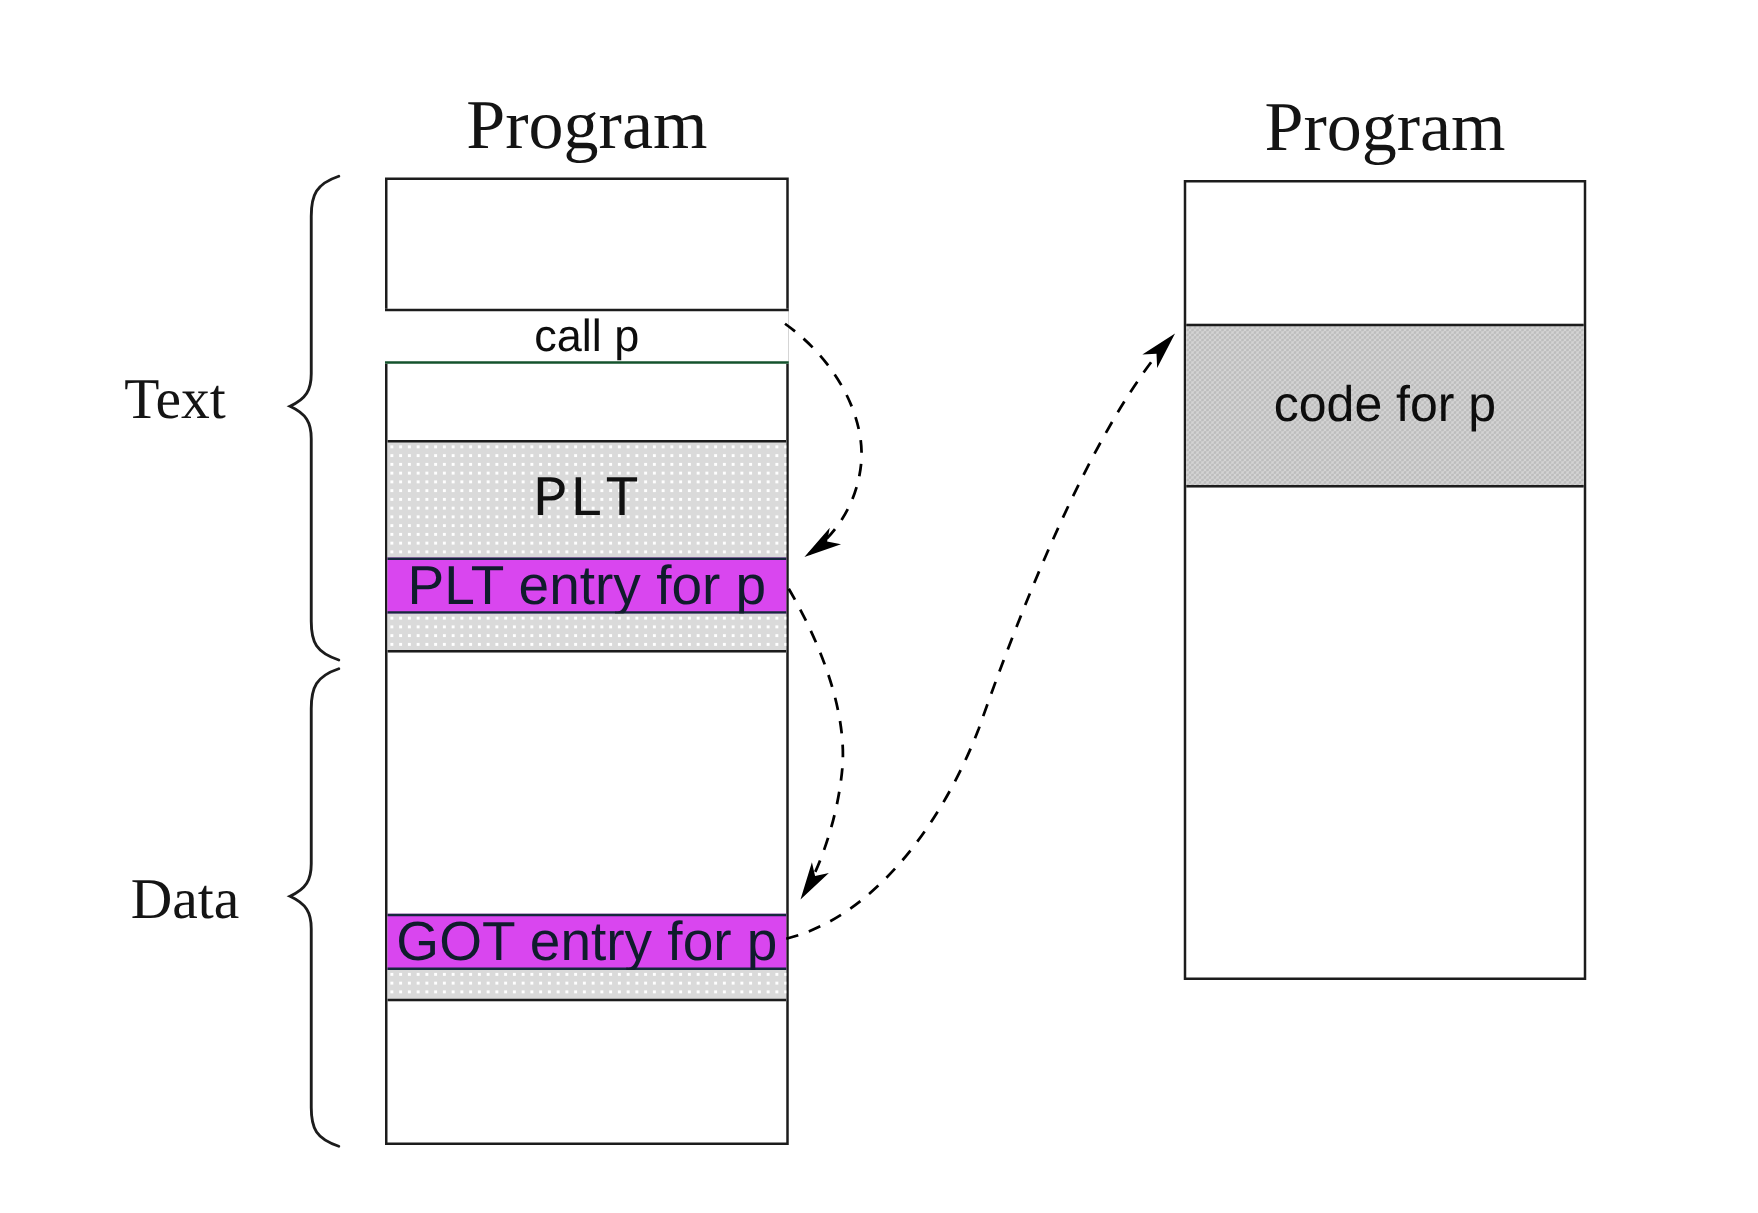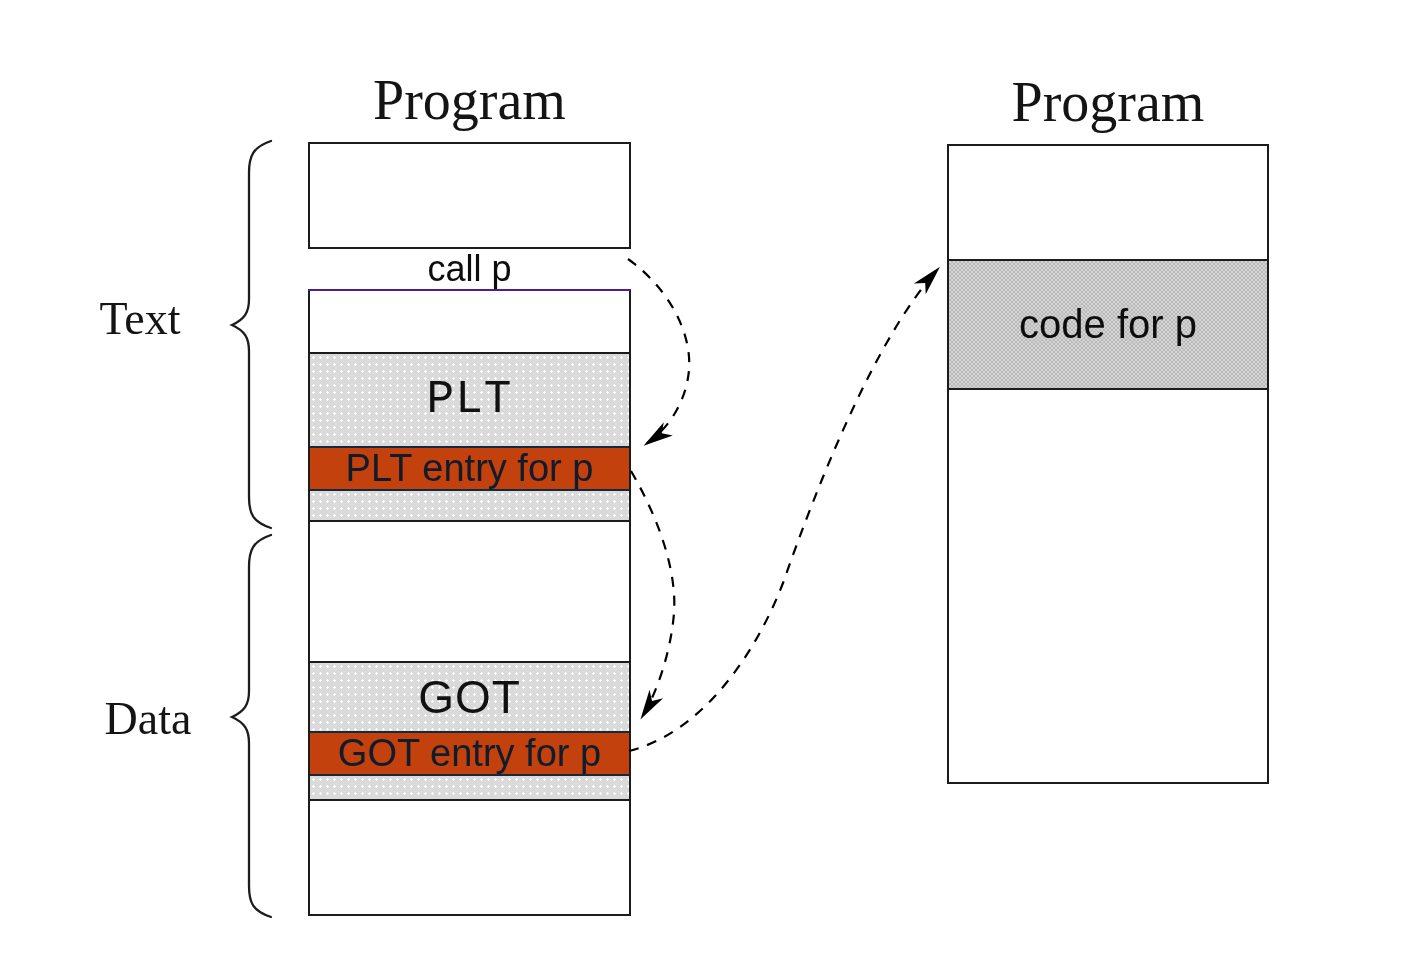--- a/index.html
+++ b/index.html
@@ -42,21 +42,21 @@
 
   .row {
     box-sizing: border-box;
     display: flex;
     align-items: center;
     justify-content: center;
   }
 
   .call-row {
     border-top: 2px solid #1c1c1c;
-    border-bottom: 2px solid #4c1d95;
+    border-bottom: 2px solid #14532d;
     background: #ffffff;
     font-size: 36px;
     color: #0d0d0d;
   }
 
   
   .stipple {
     background-color: #dadada;
     background-image: radial-gradient(circle, #ffffff 1.1px, rgba(255,255,255,0) 1.3px);
     background-size: 7px 7px;
@@ -75,24 +75,24 @@
     font-size: 46px;
     color: #111111;
     letter-spacing: 1px;
   }
   .plt-band  { border-top: 2px solid #1c1c1c; font-family: Liberation Mono, monospace; }
   .tail-band-plt { border-bottom: 2px solid #1c1c1c; }
   .got-band  { border-top: 2px solid #1c1c1c; }
   .tail-band-got { border-bottom: 2px solid #1c1c1c; }
 
   .entry-row {
-    background: #c2410c;
+    background: #d946ef;
     border-top: 2px solid #15293d;
     border-bottom: 2px solid #15293d;
-    font-size: 38px;
+    font-size: 44px;
     color: #101c2c;
   }
 
   .code-section {
     border-top: 2px solid #1c1c1c;
     border-bottom: 2px solid #1c1c1c;
     font-size: 40px;
     color: #0d0d0d;
     align-items: center;
   }
@@ -126,23 +126,20 @@
   <div class="abs row stipple plt-band" style="left:310px; top:352px; width:319px; height:94px;">
     <span class="section-head">PLT</span>
   </div>
 
   <div class="abs row entry-row" style="left:310px; top:446px; width:319px; height:45px;">
     <span>PLT entry for p</span>
   </div>
 
   <div class="abs stipple tail-band-plt" style="left:310px; top:491px; width:319px; height:31px; box-sizing:border-box;"></div>
 
-  <div class="abs row stipple got-band" style="left:310px; top:661px; width:319px; height:70px;">
-    <span class="section-head">GOT</span>
-  </div>
 
   <div class="abs row entry-row" style="left:310px; top:731px; width:319px; height:45px;align-items:center;">
     <span>GOT entry for p</span>
   </div>
 
   <div class="abs stipple tail-band-got" style="left:310px; top:776px; width:319px; height:25px; box-sizing:border-box;"></div>
 
   <div class="abs outline-box" style="left:947px; top:144px; width:322px; height:640px;"></div>
 
   <div class="abs row checker code-section" style="left:949px; top:259px; width:318px; height:131px;">

